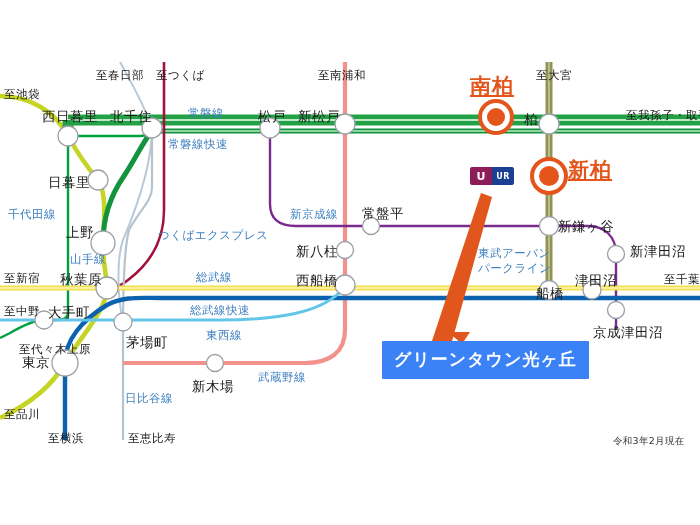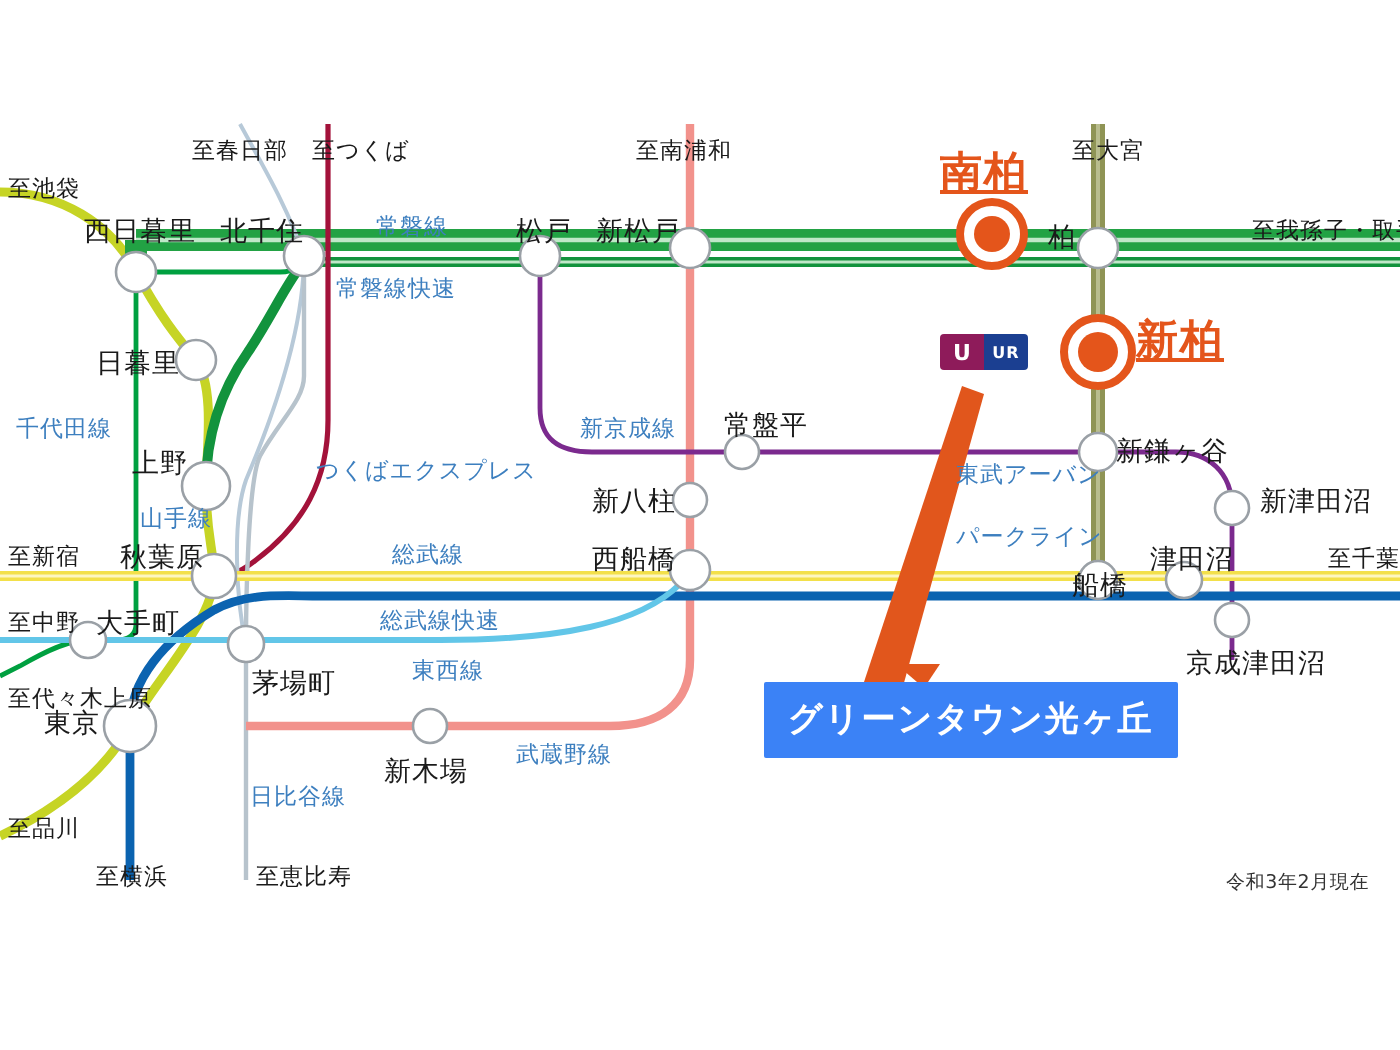--- a/index.html
+++ b/index.html
@@ -119,21 +119,21 @@
   <div class="lbl line-name" style="left:168px;top:139px;">常磐線快速</div>
   <div class="lbl line-name" style="left:158px;top:230px;">つくばエクスプレス</div>
   <div class="lbl line-name" style="left:290px;top:209px;">新京成線</div>
   <div class="lbl line-name" style="left:8px;top:209px;">千代田線</div>
   <div class="lbl line-name" style="left:70px;top:254px;">山手線</div>
   <div class="lbl line-name" style="left:196px;top:272px;">総武線</div>
   <div class="lbl line-name" style="left:190px;top:305px;">総武線快速</div>
   <div class="lbl line-name" style="left:206px;top:330px;">東西線</div>
   <div class="lbl line-name" style="left:125px;top:393px;">日比谷線</div>
   <div class="lbl line-name" style="left:258px;top:372px;">武蔵野線</div>
-  <div class="lbl line-name" style="left:478px;top:232px;">東武アーバン</div>
+  <div class="lbl line-name" style="left:478px;top:248px;">東武アーバン</div>
   <div class="lbl line-name" style="left:478px;top:263px;">パークライン</div>
 
   <div class="lbl stn" style="left:42px;top:110px;">西日暮里</div>
   <div class="lbl stn" style="left:110px;top:110px;">北千住</div>
   <div class="lbl stn" style="left:48px;top:176px;">日暮里</div>
   <div class="lbl stn" style="left:66px;top:226px;">上野</div>
   <div class="lbl stn" style="left:60px;top:273px;">秋葉原</div>
   <div class="lbl stn" style="left:48px;top:306px;">大手町</div>
   <div class="lbl stn" style="left:126px;top:336px;">茅場町</div>
   <div class="lbl stn" style="left:22px;top:356px;">東京</div>
@@ -151,21 +151,21 @@
   <div class="lbl stn" style="left:593px;top:326px;">京成津田沼</div>
 
   <div class="lbl term" style="left:4px;top:89px;">至池袋</div>
   <div class="lbl term" style="left:96px;top:70px;">至春日部</div>
   <div class="lbl term" style="left:156px;top:70px;">至つくば</div>
   <div class="lbl term" style="left:318px;top:70px;">至南浦和</div>
   <div class="lbl term" style="left:536px;top:70px;">至大宮</div>
   <div class="lbl term" style="left:626px;top:110px;">至我孫子・取手</div>
   <div class="lbl term" style="left:4px;top:273px;">至新宿</div>
   <div class="lbl term" style="left:4px;top:306px;">至中野</div>
-  <div class="lbl term" style="left:4px;top:344px;">至代々木上原</div>
+  <div class="lbl term" style="left:19px;top:344px;">至代々木上原</div>
   <div class="lbl term" style="left:4px;top:409px;">至品川</div>
   <div class="lbl term" style="left:48px;top:433px;">至横浜</div>
   <div class="lbl term" style="left:128px;top:433px;">至恵比寿</div>
   <div class="lbl term" style="left:664px;top:274px;">至千葉</div>
 
   <div class="lbl hl" style="left:470px;top:76px;">南柏</div>
   <div class="lbl hl" style="left:568px;top:160px;">新柏</div>
 
   <div class="ur-badge" style="left:470px;top:167px;">
     <div class="ur-left">U</div>

